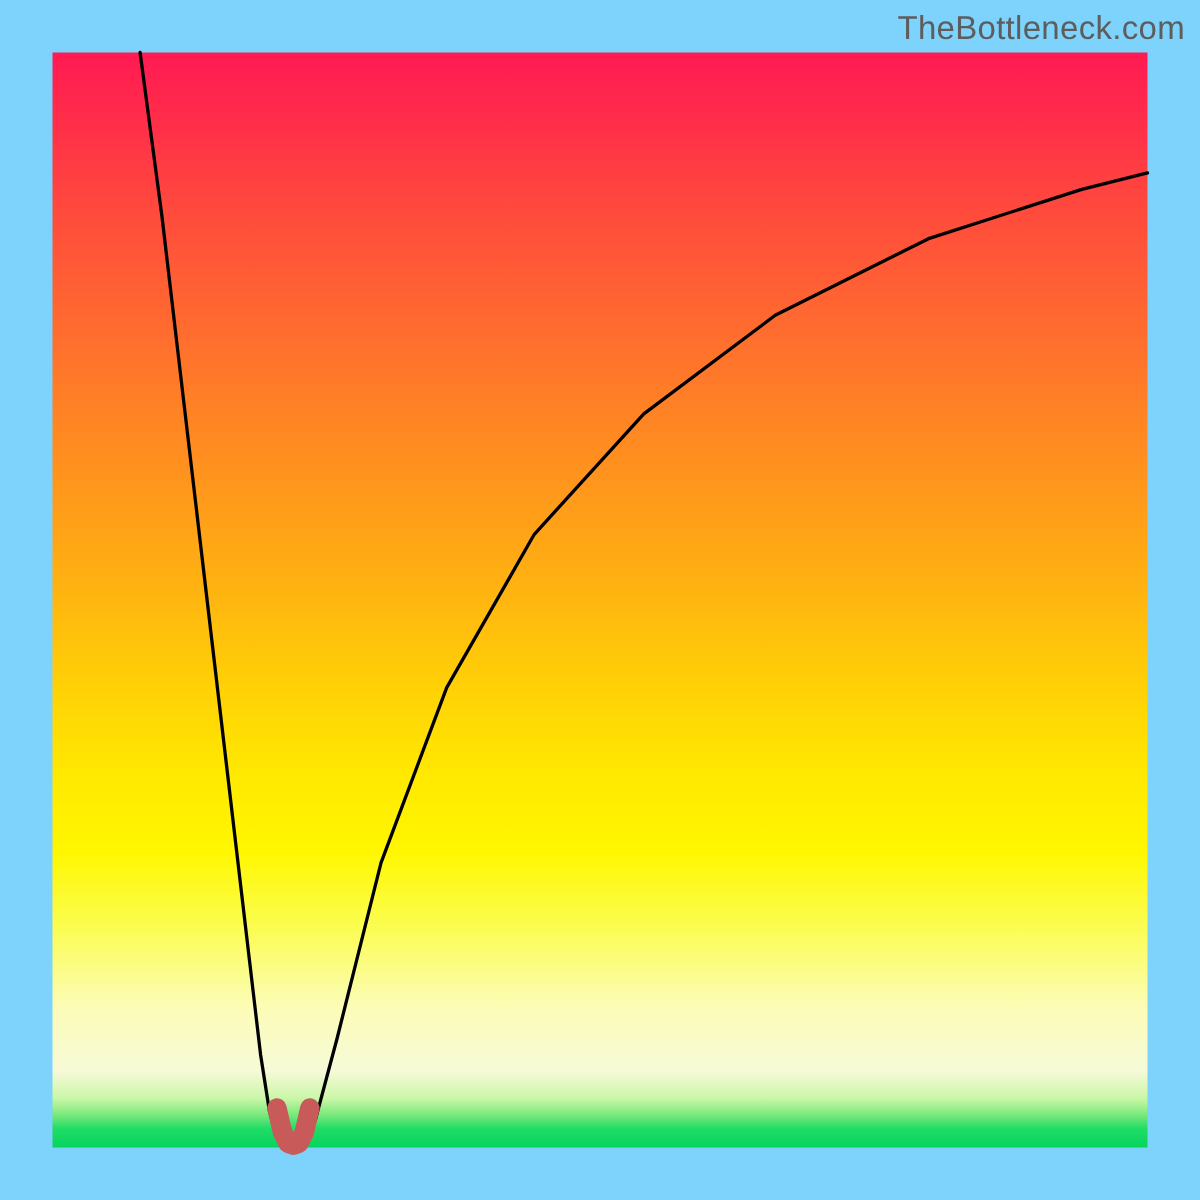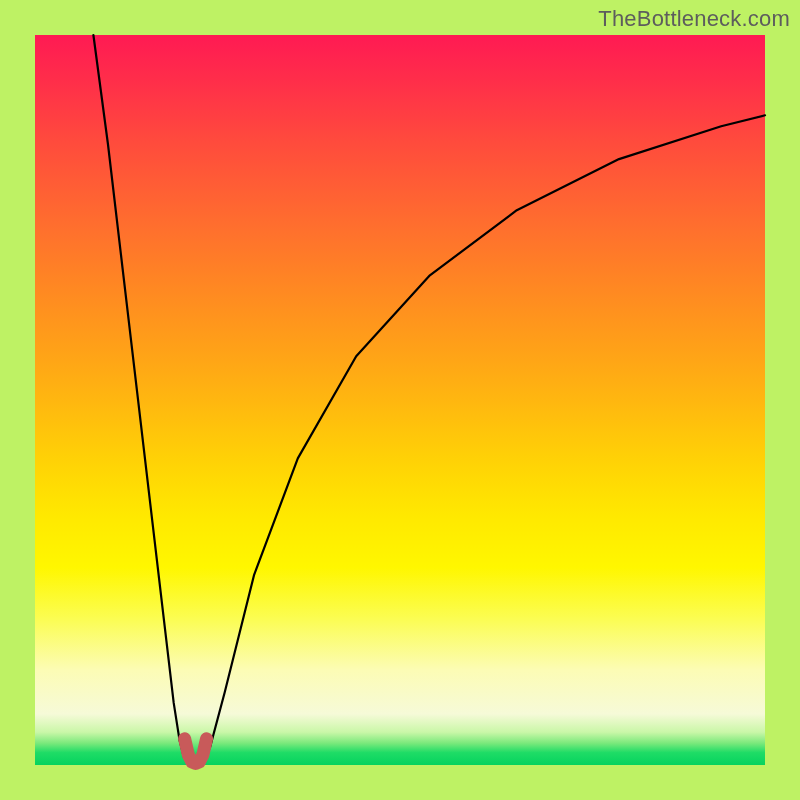--- a/index.html
+++ b/index.html
@@ -10,21 +10,21 @@
     overflow: hidden;
     background: #000;
     font-family: Arial, Helvetica, sans-serif;
   }
   .frame {
     position: absolute;
     top: 0;
     left: 0;
     width: 800px;
     height: 800px;
-    background: #bef264;
+    background: #7dd3fc;
   }
   .plot-area {
     position: absolute;
     top: 35px;
     left: 35px;
     width: 730px;
     height: 730px;
     
     background: linear-gradient(
       to bottom,

